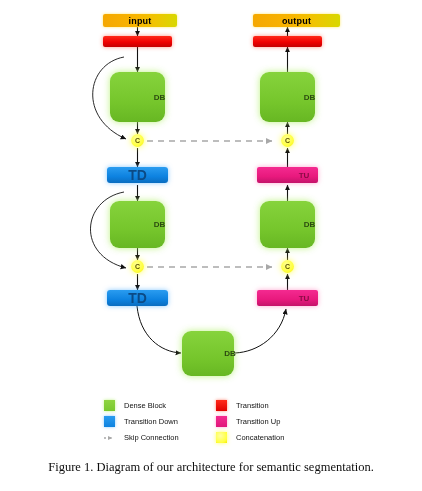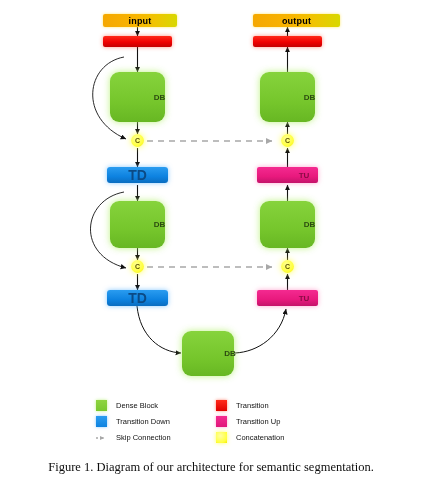--- a/index.html
+++ b/index.html
@@ -81,21 +81,21 @@
     left:88px;top:398px;width:246px;height:46px;
   }
   .legend-row{
     position:absolute;
     display:flex;align-items:center;
     height:14px;
     font-size:7.5px;
     color:#111;
     white-space:nowrap;
   }
-  .legend-col-l{left:8px;}
+  .legend-col-l{left:16px;}
   .legend-col-r{left:128px;}
   .legend-r0{top:0;}
   .legend-r1{top:16px;text-align:right;}
   .legend-r2{top:32px;}
   .sw{
     width:11px;height:11px;flex:0 0 11px;margin-right:9px;
     box-sizing:border-box;
   }
   .sw-green{background:linear-gradient(180deg,#8ed43f 0%,#79c82e 100%);box-shadow:0 0 3px rgba(180,240,110,.8);}
   .sw-blue{background:linear-gradient(180deg,#2a9cf0 0%,#0d82e0 100%);box-shadow:0 0 3px rgba(90,180,255,.7);}

